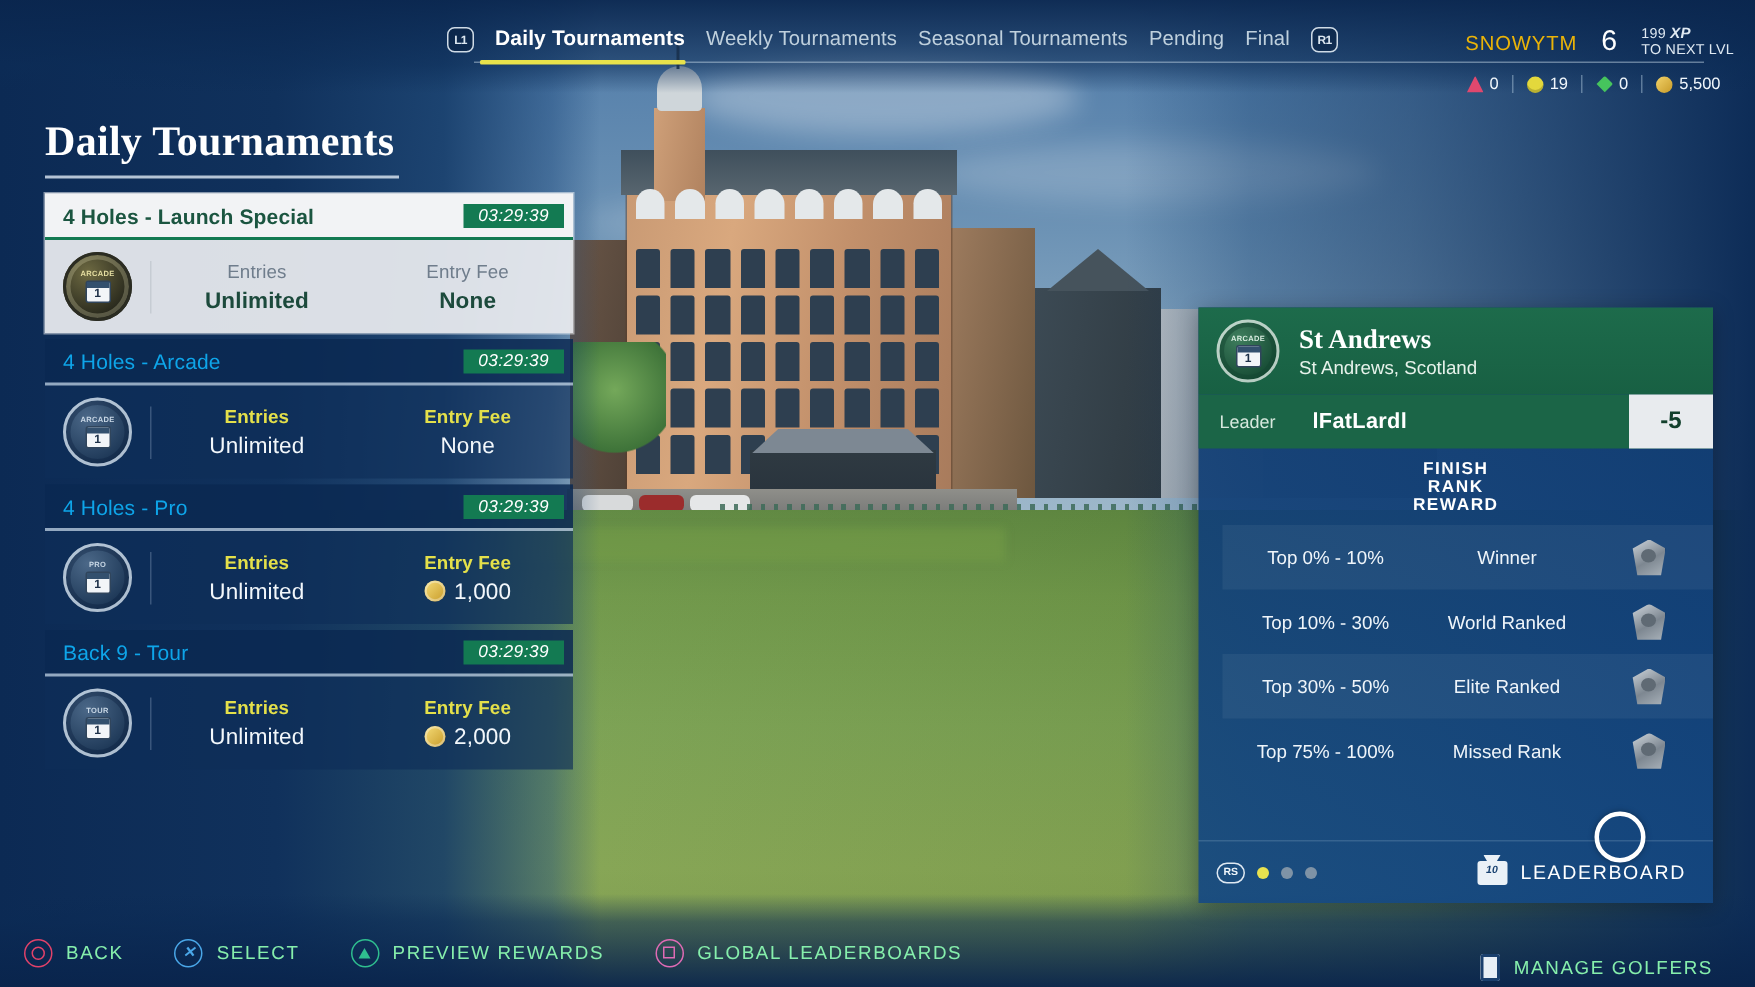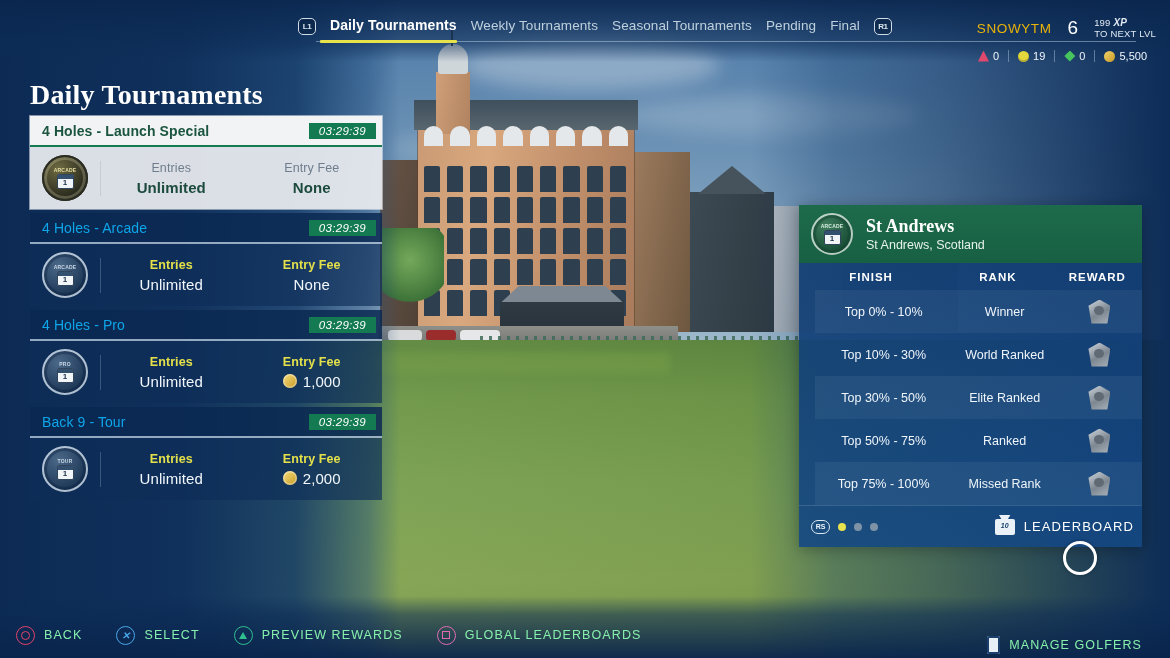--- a/index.html
+++ b/index.html
@@ -175,21 +175,21 @@
 
   
   #pagetitle { position:absolute; left:30px; top:79px; z-index:15; }
   #pagetitle h1 {
     font-family:"Liberation Serif", serif; font-size:28px; color:#ffffff;
     font-weight:bold; letter-spacing:.2px;
   }
   #pagetitle .rule { margin-top:6px; width:236px; height:2px; background:rgba(222,234,245,.8); }
 
   
-  #list { position:absolute; left:30px; top:116px; width:352px; z-index:15; }
+  #list { position:absolute; left:30px; top:129px; width:352px; z-index:15; }
   .tcard { margin-bottom:4px; position:relative; }
   .tcard .head {
     height:29px; display:flex; align-items:center; justify-content:space-between;
     padding:0 6px 0 12px;
   }
   .tcard .tname { font-size:14px; font-weight:bold; letter-spacing:.1px; }
   .timer {
     background:#137a52; color:#ffffff; font-size:11.5px; font-style:italic; font-weight:normal;
     padding:2px 10px; letter-spacing:.3px;
   }
@@ -273,21 +273,21 @@
   .p-leader {
     background:#1b6547; height:36px; display:flex; align-items:center; padding-left:14px; position:relative;
   }
   .p-leader .k { font-size:12px; color:#d6e8dd; width:62px; }
   .p-leader .v { font-size:14.5px; color:#ffffff; font-weight:bold; letter-spacing:.2px; }
   .score-chip {
     position:absolute; right:0; top:0; width:56px; height:36px;
     background:#e8ebee; color:#12402c; font-size:16px; font-weight:bold;
     display:flex; align-items:center; justify-content:center;
   }
-  .tbl-head { display:flex; padding:8px 0 7px; }
+  .tbl-head { display:flex; padding:8px 0 7px;flex-direction:column; }
   .tbl-head div {
     font-size:11.5px; font-weight:bold; color:#ffffff; letter-spacing:1px; text-align:center;
   }
   .col-f { flex:0 0 42%; }
   .col-r { flex:0 0 32%; }
   .col-w { flex:0 0 26%; }
   .rrow { display:flex; align-items:center; height:43px;margin-left:16px; }
   .rrow:nth-child(odd) { background:rgba(255,255,255,.055); }
   .rrow .col-f, .rrow .col-r { font-size:12.5px; color:#eff5fa; text-align:center; }
   .rrow .col-w { display:flex; align-items:center; justify-content:center; }
@@ -296,21 +296,21 @@
     background:linear-gradient(150deg,#cfd6dc,#7d8791 55%,#aab3bb);
     clip-path:polygon(50% 0,100% 26%,86% 100%,14% 100%,0 26%);
     box-shadow:0 1px 2px rgba(0,0,0,.4);
   }
   .medal:after {
     content:""; position:absolute; left:6px; top:6px; width:10px; height:9px;
     border-radius:50%; background:#5f6a74;
   }
   .p-foot {
     height:42px; display:flex; align-items:center; justify-content:space-between;
-    padding:0 8px 0 12px; border-top:1px solid rgba(190,215,235,.18);
+    padding:0 18px 0 12px; border-top:1px solid rgba(190,215,235,.18);margin-top:38px;
   }
   .pager { display:flex; align-items:center; gap:8px; }
   .rs-btn {
     width:19px; height:14px; border:1.5px solid #dfe9f2; border-radius:7px;
     font-size:7px; font-weight:bold; color:#eef5fa; display:flex;
     align-items:center; justify-content:center;
   }
   .dot { width:8px; height:8px; border-radius:50%; background:#7f93a6; }
   .dot.on { background:#e9e24f; }
   .lb-btn { display:flex; align-items:center; gap:9px; }
@@ -641,20 +641,25 @@
           <b>1</b>
         </div>
       </div>
     </div>
     <div>
       <div class="course-name">St Andrews</div>
       <div class="course-loc">St Andrews, Scotland</div>
     </div>
   </div>
 
+  <div class="p-leader">
+    <div class="k">Leader</div>
+    <div class="v">lFatLardl</div>
+    <div class="score-chip">-5</div>
+  </div>
 
   <div class="tbl-head">
     <div class="col-f">FINISH</div>
     <div class="col-r">RANK</div>
     <div class="col-w">REWARD</div>
   </div>
 
   <div>
     <div class="rrow">
       <div class="col-f">Top 0% - 10%</div>
@@ -671,27 +676,20 @@
         </div>
     </div>
     <div class="rrow">
       <div class="col-f">Top 30% - 50%</div>
       <div class="col-r">Elite Ranked</div>
       <div class="col-w">
           <i class="medal"></i>
         </div>
     </div>
     <div class="rrow">
-      <div class="col-f">Top 50% - 75%</div>
-      <div class="col-r">Ranked</div>
-      <div class="col-w">
-          <i class="medal"></i>
-        </div>
-    </div>
-    <div class="rrow">
       <div class="col-f">Top 75% - 100%</div>
       <div class="col-r">Missed Rank</div>
       <div class="col-w">
           <i class="medal"></i>
         </div>
     </div>
   </div>
 
   <div class="p-foot">
     <div class="pager">

